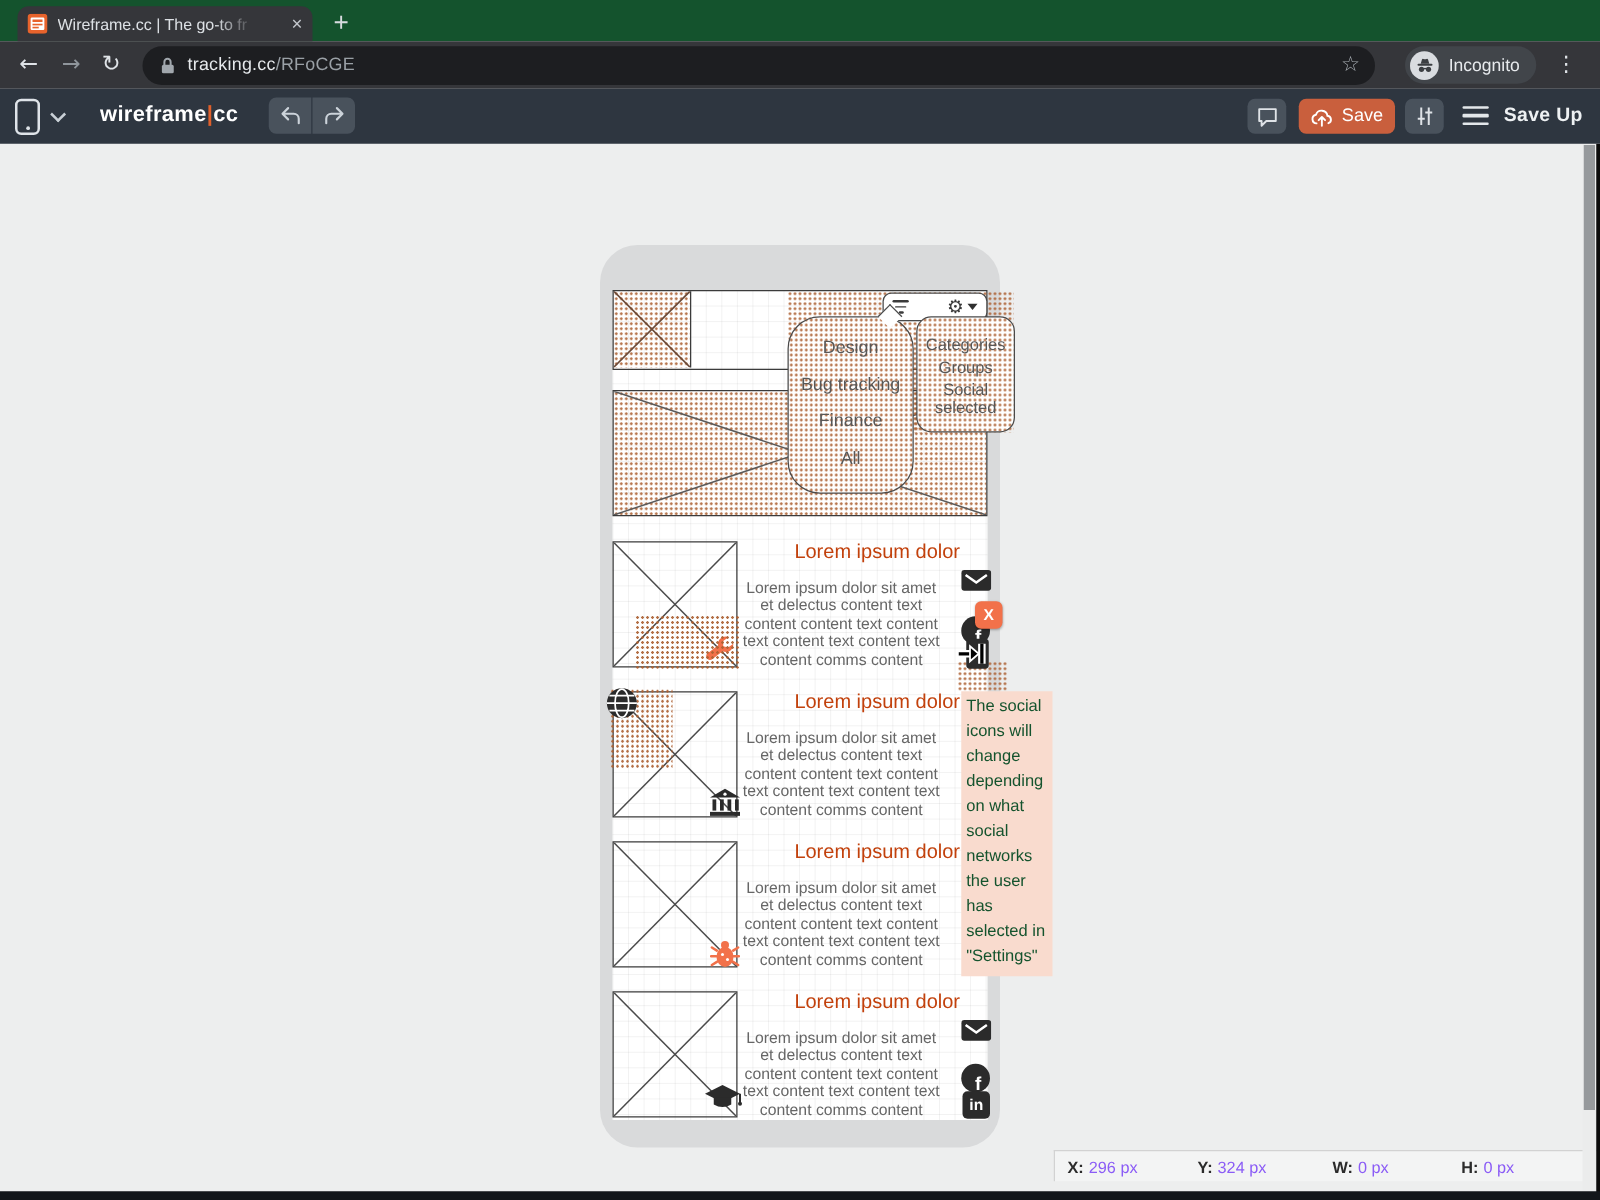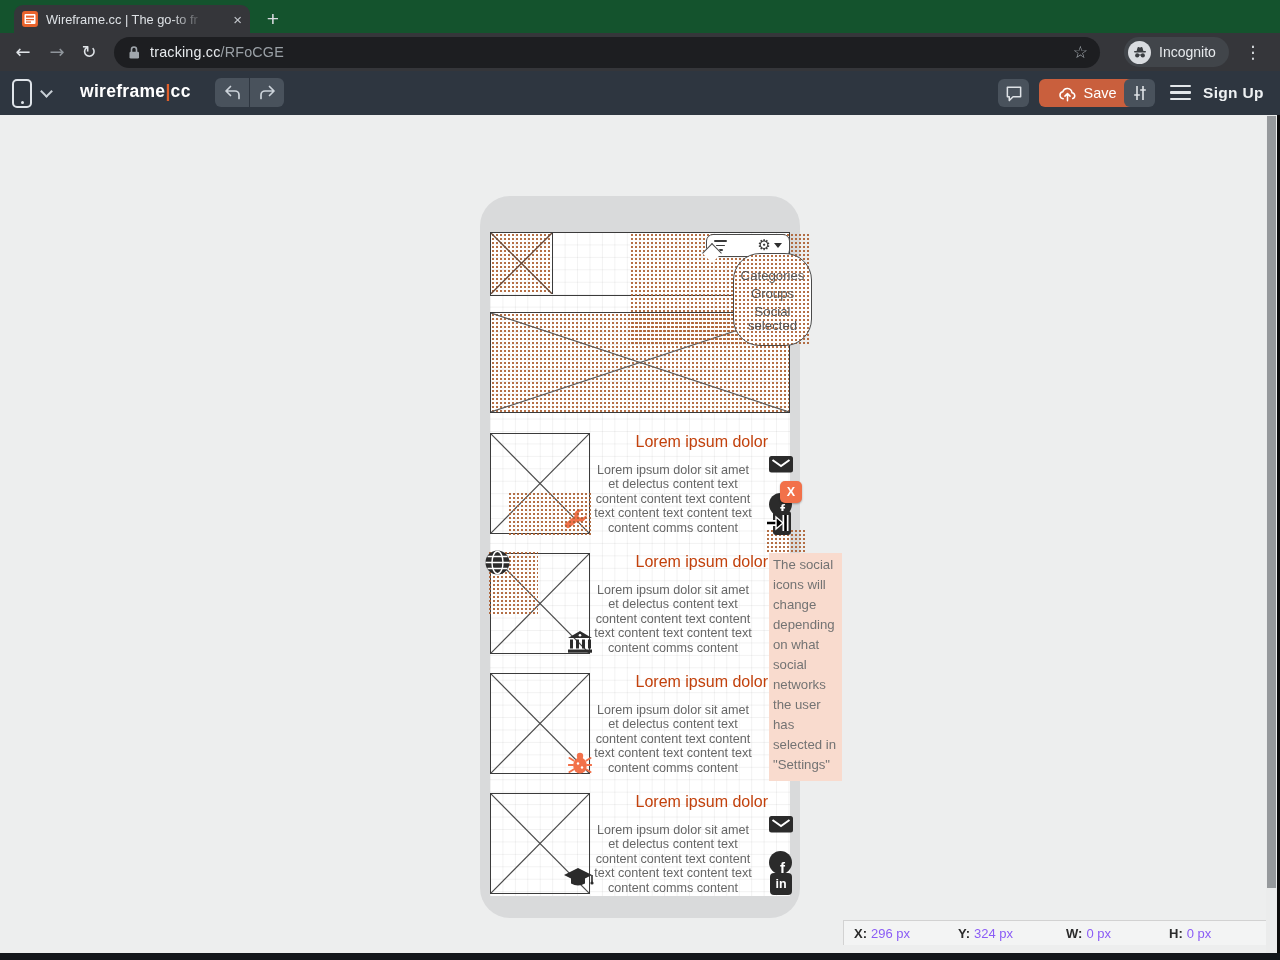--- a/index.html
+++ b/index.html
@@ -32,21 +32,21 @@
   .dev{position:absolute;left:12px;top:8px;width:16px;height:25px;border:2px solid #dfe4e9;border-radius:5px}
   .dev::after{content:"";position:absolute;left:50%;bottom:2px;width:3px;height:3px;margin-left:-1.5px;border-radius:50%;background:#dfe4e9}
   .chev{position:absolute;left:42px;top:16px;width:7px;height:7px;border-right:2px solid #c9d0d6;border-bottom:2px solid #c9d0d6;transform:rotate(45deg)}
   .logo{position:absolute;left:80px;top:10px;font-size:17.5px;font-weight:bold;color:#fff;letter-spacing:.3px}
   .logo .cursor{color:#e0602b}
   .histgrp{position:absolute;left:215px;top:7px;display:flex}
   .histbtn{width:34px;height:29px;background:#49525c;display:flex;align-items:center;justify-content:center}
   .histbtn.first{border-radius:6px 0 0 6px;margin-right:1px}
   .histbtn.second{border-radius:0 6px 6px 0}
   .cmtbtn{position:absolute;left:998px;top:8px;width:31px;height:28px;background:#49525c;border-radius:6px;display:flex;align-items:center;justify-content:center}
-  .savebtn{position:absolute;left:1039px;top:8px;width:97px;height:28px;background:#c95f3d;border-radius:6px;display:flex;align-items:center;justify-content:center;gap:6px;color:#fff;font-size:14.5px}
+  .savebtn{position:absolute;left:1039px;top:8px;width:77px;height:28px;background:#c95f3d;border-radius:6px;display:flex;align-items:center;justify-content:center;gap:6px;color:#fff;font-size:14.5px}
   .slidersbtn{position:absolute;left:1124px;top:8px;width:31px;height:28px;background:#49525c;border-radius:6px;display:flex;align-items:center;justify-content:center}
   .burger{position:absolute;left:1170px;top:14px;display:flex;flex-direction:column;gap:4px}
   .burger span{width:21px;height:2.4px;background:#e3e7ea;border-radius:1px}
   .signup{position:absolute;left:1203px;top:13px;font-size:15.5px;font-weight:bold;color:#eef1f3;letter-spacing:.3px}
 
   
   .phone{left:480px;top:196px;width:320px;height:722px;border-radius:30px;background:#d9dadb;z-index:1}
   .screen{left:490px;top:232px;width:300px;height:664px;background-color:#fff;z-index:1;
     background-image:linear-gradient(to right,rgba(0,0,0,.05) 1px,transparent 1px),linear-gradient(to bottom,rgba(0,0,0,.05) 1px,transparent 1px);
     background-size:12.45px 12.45px}
@@ -58,40 +58,40 @@
   .topbar-box{position:absolute;left:0;top:0;width:61px;height:60.8px;border-right:1.6px solid #3b3b3b}
   .dots-top{left:630px;top:233px;width:181px;height:113px;z-index:3}
   .pill{left:706px;top:234px;width:84px;height:23px;background:#fff;border:1.4px solid #4a4a4a;border-radius:7px;display:flex;align-items:center;justify-content:space-between;padding:0 7px;box-sizing:border-box;z-index:5}
   .flines{display:flex;flex-direction:column;gap:2.5px;align-items:center}
   .flines span{height:1.7px;background:#3a3a3a;border-radius:1px}
   .gearwrap{display:flex;align-items:center;gap:3px;color:#393939;font-size:15px;line-height:1}
   .caret{width:0;height:0;border-left:4px solid transparent;border-right:4px solid transparent;border-top:5px solid #2f2f2f}
   .tail{left:705px;top:246px;width:13px;height:13px;background:#fff;border-left:1.6px solid #4a4a4a;border-top:1.6px solid #4a4a4a;transform:rotate(45deg);z-index:7}
   .dd{background-color:#fff;border:1.6px solid #4a4a4a;box-sizing:border-box;display:flex;flex-direction:column;color:#585858;z-index:6;align-items:center}
   .dd1{left:630px;top:253px;width:101px;height:142px;border-radius:26px;justify-content:space-between;padding:16px 0 19px;font-size:14.3px}
-  .dd2{left:733px;top:253px;width:79px;height:93px;border-radius:27px;justify-content:space-between;padding:15px 0 12px;font-size:13.2px;text-align:center;line-height:14px}
+  .dd2{left:733px;top:253px;width:79px;height:93px;border-radius:12px;justify-content:space-between;padding:15px 0 12px;font-size:13.2px;text-align:center;line-height:14px}
   .hero{left:490px;top:312px;width:300px;height:101px;z-index:2}
 
   .card{position:absolute;left:490px;width:320px;height:120px;z-index:2}
   .cbox{position:absolute;left:0;top:0;width:100px;height:101px}
   .chead{position:absolute;left:95px;top:0;width:183px;font-size:16px;color:#c2410c;text-align:right}
   .cbody{position:absolute;left:88px;top:30px;width:190px;font-size:12.6px;line-height:14.4px;color:#666;text-align:center}
   .cicon{position:absolute}
   .patch{position:absolute;z-index:4}
   .s-mail{left:279px;top:19px}
   .s-x{left:290px;top:48px;z-index:6}
   .s-fb{left:279px;top:60px;z-index:5}
   .s-si{left:276px;top:77px;z-index:5}
   .s-fb4{left:279px;top:58px}
   .s-li{left:280px;top:80px}
   .fb{width:23px;height:23px;border-radius:50%;background:#2b2b2b;color:#fff;font-weight:bold;font-size:15px;display:flex;align-items:flex-end;justify-content:center}
   .fb span{margin:0 0 -2px 4px}
   .li{width:22px;height:22px;border-radius:4px;background:#2b2b2b;color:#fff;font-weight:bold;font-size:12.5px;display:flex;align-items:center;justify-content:center}
   .xbtn{width:22px;height:22px;border-radius:5px;background:#f2714a;color:#fff;font-weight:bold;font-size:12.5px;display:flex;align-items:center;justify-content:center;box-shadow:0 1px 2px rgba(0,0,0,.3)}
-  .note{left:769px;top:553px;width:73px;background:#f9dbce;color:#737373;font-size:13.2px;line-height:20px;padding:2px 2px 6px 4px;box-sizing:border-box;z-index:8}
+  .note{left:769px;top:553px;width:73px;background:#f9dbce;color:#14532d;font-size:13.2px;line-height:20px;padding:2px 2px 6px 4px;box-sizing:border-box;z-index:8}
 
   
   .statusbar{left:843px;top:920px;width:437px;height:25px;background:#f3f4f4;border-top:1px solid #d2d2d2;border-left:1px solid #d2d2d2;display:flex;align-items:center;font-size:13px;box-sizing:border-box;padding-left:10px;z-index:9}
   .sb-group{display:flex;align-items:center}
   .sb-label{font-weight:bold;color:#2b2b2b;margin-right:4px}
   .sb-value{color:#8b5cf6}
   .g1{width:104px}.g2{width:108px}.g3{width:103px}
   .scroll-track{left:1266px;top:115px;width:11px;height:838px;background:#ebecec;z-index:10}
   .scroll-thumb{left:1267px;top:116px;width:9px;height:772px;background:#96999c;z-index:11}
   .right-strip{left:1277px;top:115px;width:3px;height:845px;background:#0c0c0c;z-index:12}
@@ -176,21 +176,21 @@
       <svg width="18" height="18" viewBox="0 0 18 18">
           <path d="M6 2v14 M12 2v14" stroke="#dfe3e7" stroke-width="1.6"></path>
           <path d="M3.2 11H8.8 M9.2 6h5.6" stroke="#dfe3e7" stroke-width="1.6"></path>
         </svg>
     </div>
     <div class="burger">
         <span></span>
         <span></span>
         <span></span>
       </div>
-    <div class="signup">Sign Up</div>
+    <div class="signup">Save Up</div>
   </div>
 
   <div class="abs phone"></div>
   <div class="abs screen"></div>
 
   <div class="abs topbar wfb">
     <div class="topbar-box dots">
       <svg class="xsvg" viewBox="0 0 100 100" preserveAspectRatio="none">
           <line x1="0" y1="0" x2="100" y2="100" stroke="#6b4a38" stroke-width="1.4" vector-effect="non-scaling-stroke"></line>
           <line x1="0" y1="100" x2="100" y2="0" stroke="#6b4a38" stroke-width="1.4" vector-effect="non-scaling-stroke"></line>
@@ -204,20 +204,26 @@
         <span style="width:9px"></span>
         <span style="width:4px"></span>
       </span>
     <span class="gearwrap">
         <span class="glyph">⚙</span>
         <span class="caret"></span>
       </span>
   </div>
   <div class="abs tail"></div>
 
+  <div class="abs dd dd1 dots">
+    <div>Design</div>
+    <div>Bug tracking</div>
+    <div>Finance</div>
+    <div>All</div>
+  </div>
   <div class="abs dd dd2 dots">
     <div>Categories</div>
     <div>Groups</div>
     <div>Social selected</div>
   </div>
 
   <div class="abs hero wfb dots">
     <svg class="xsvg" viewBox="0 0 100 100" preserveAspectRatio="none">
         <line x1="0" y1="0" x2="100" y2="100" stroke="#5a5a5a" stroke-width="1.2" vector-effect="non-scaling-stroke"></line>
         <line x1="0" y1="100" x2="100" y2="0" stroke="#5a5a5a" stroke-width="1.2" vector-effect="non-scaling-stroke"></line>

